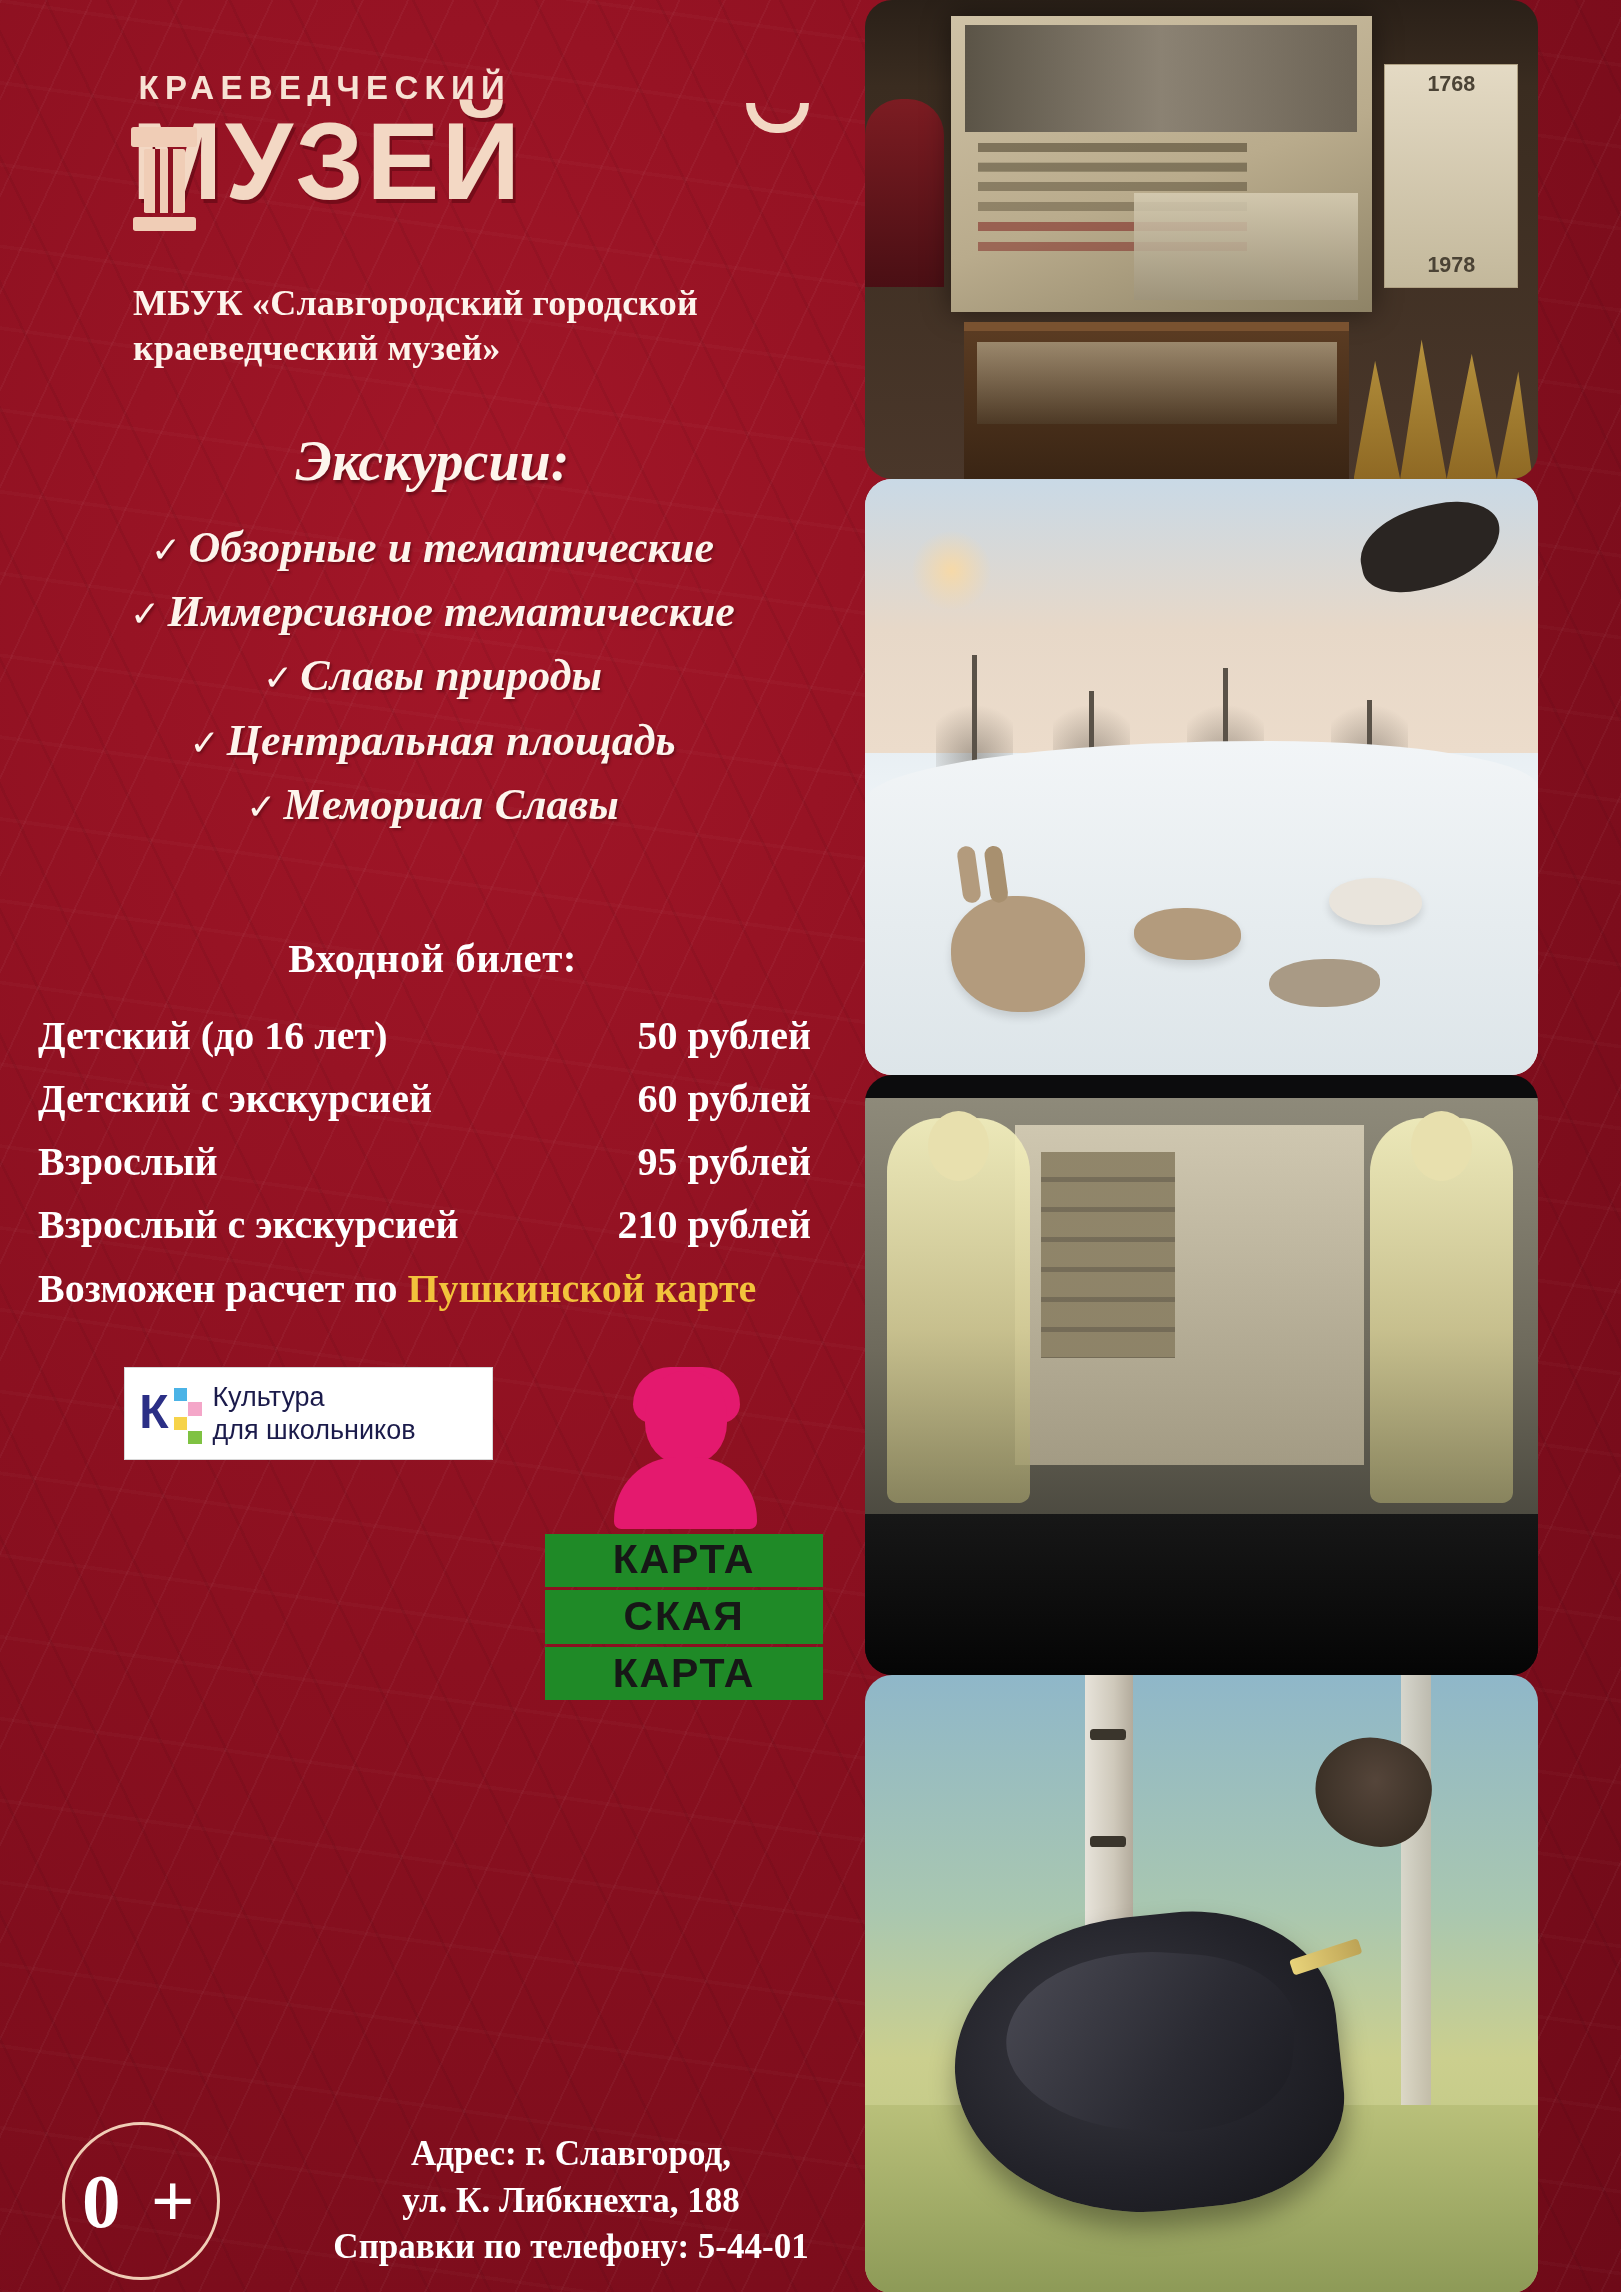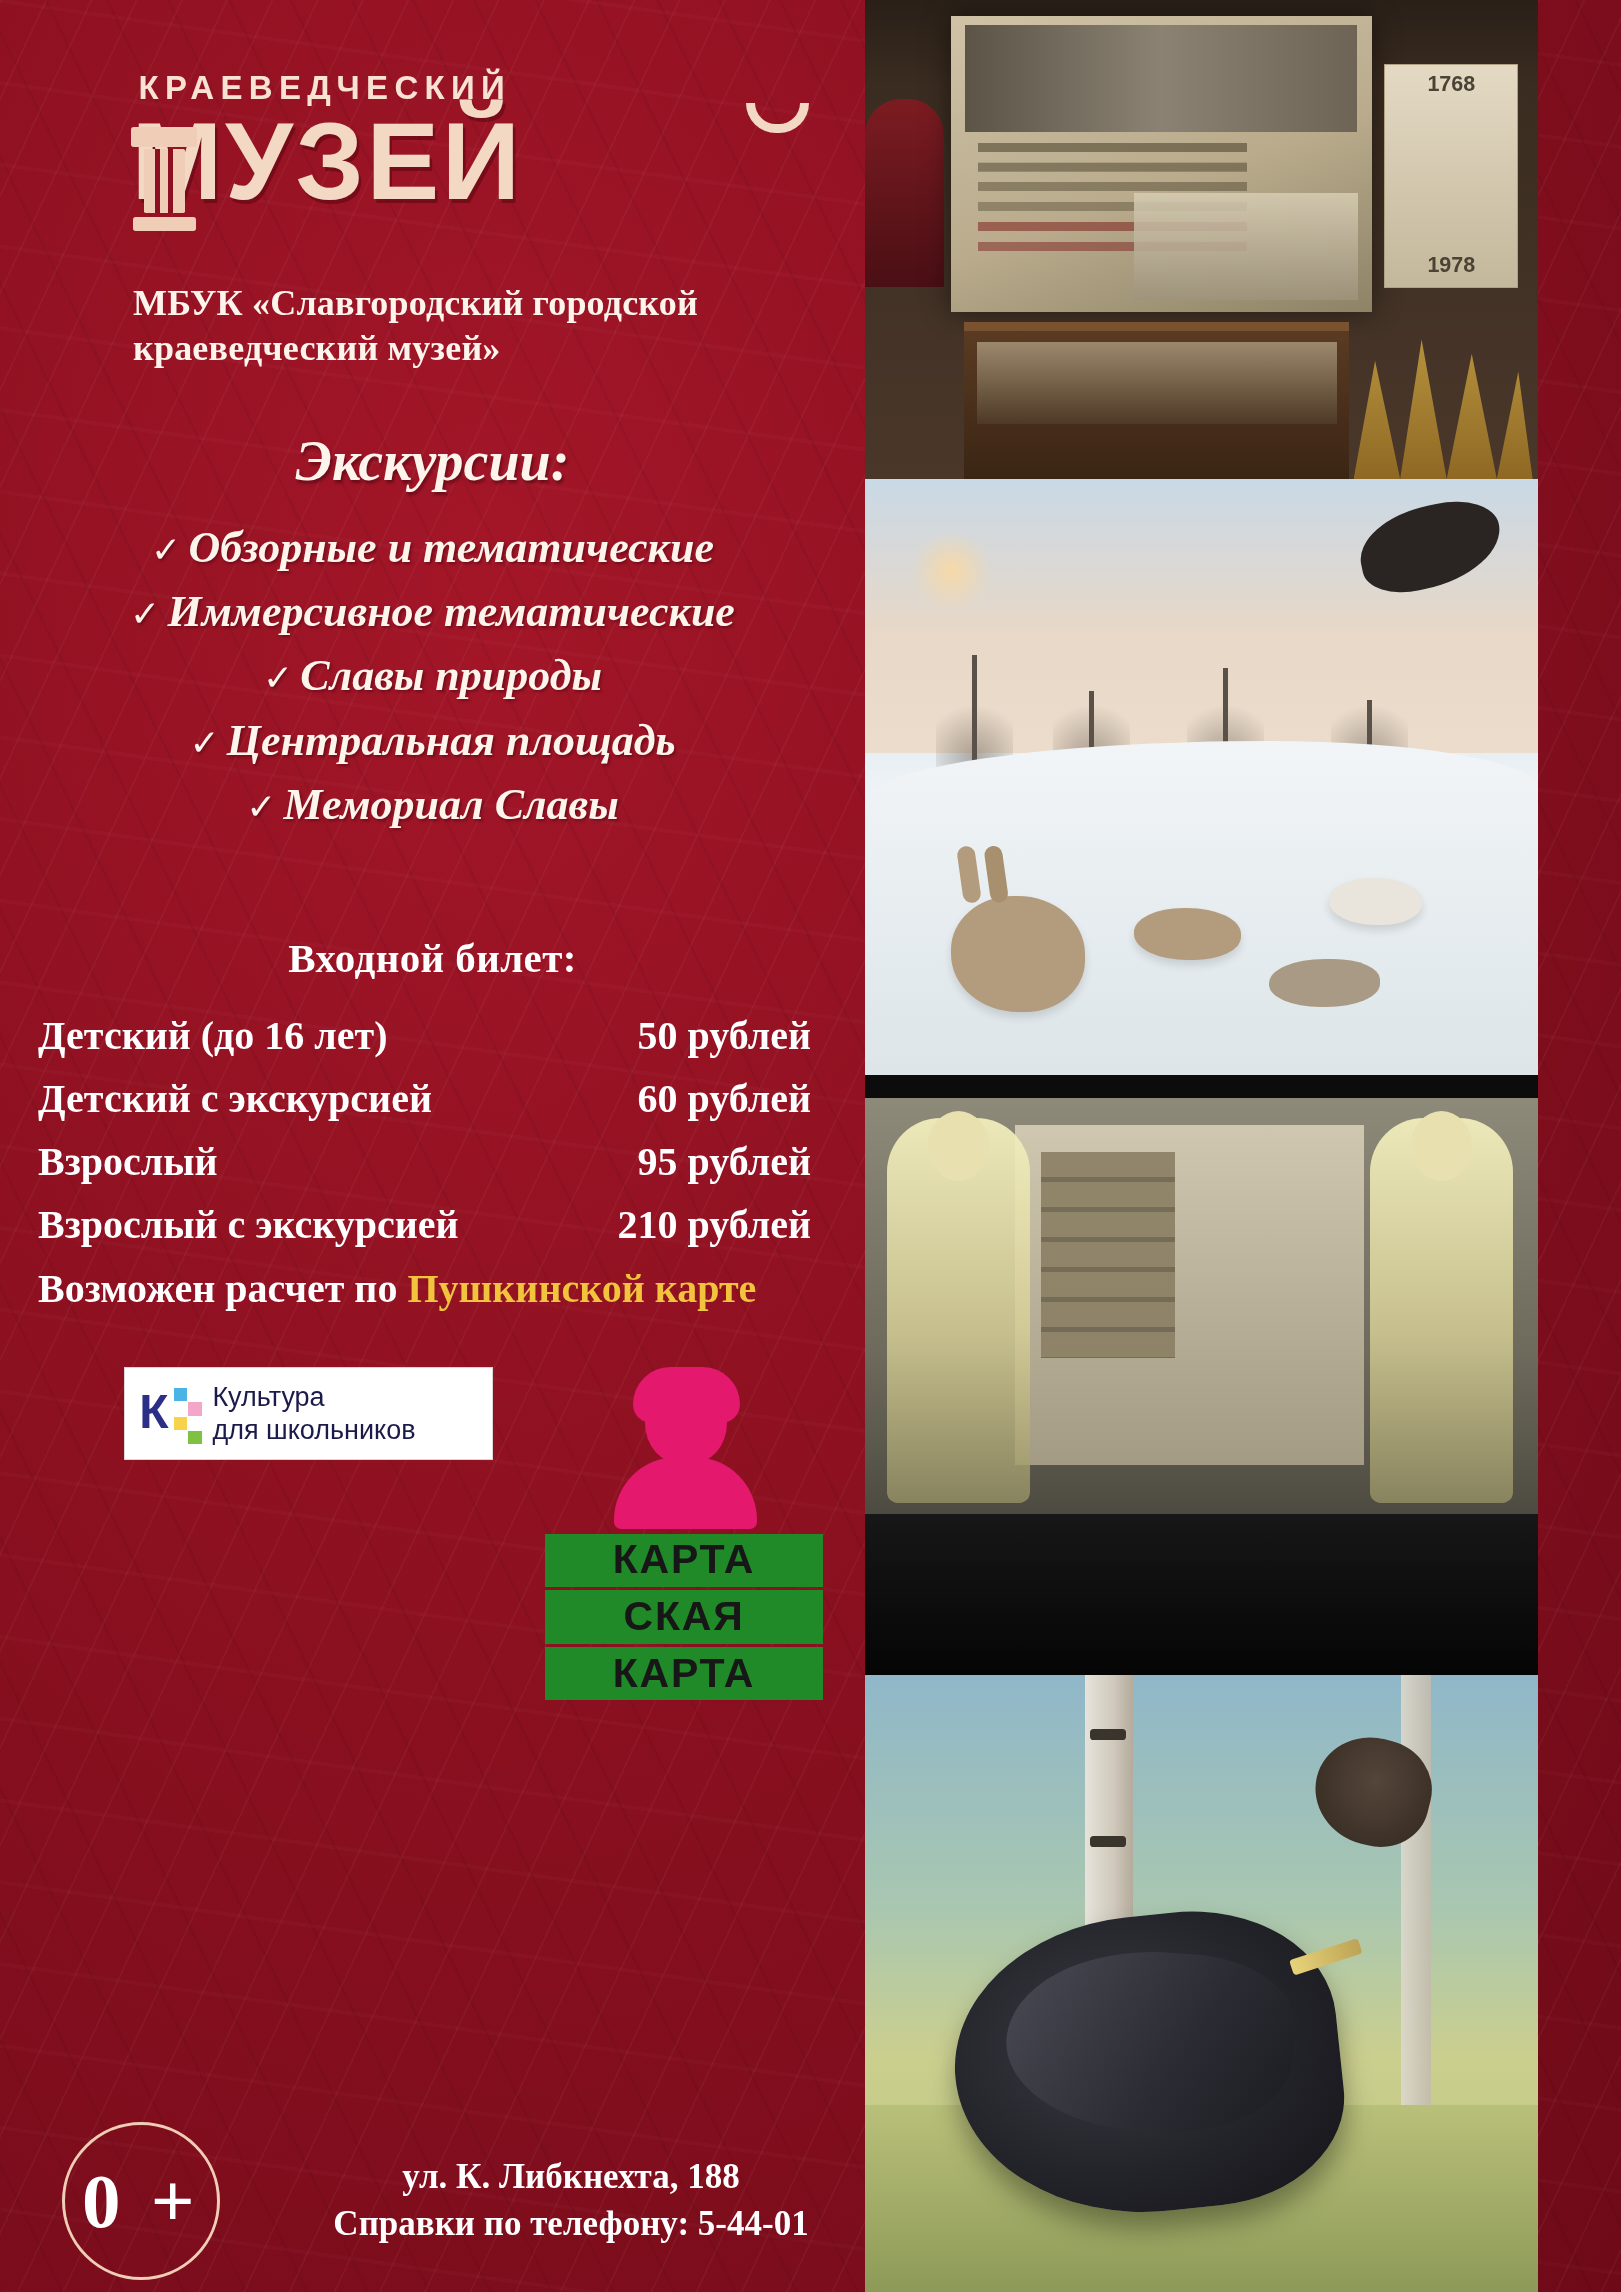--- a/index.html
+++ b/index.html
@@ -312,20 +312,21 @@
     font-weight: 700;
     line-height: 1.33;
     padding-right: 36px;
   }
 
   
   .photo {
     position: relative;
     width: 100%;
     overflow: hidden;
+    border-radius: 27px;
   }
   .ph1 { height: 479px; }
   .ph2 { height: 596px; }
   .ph3 { height: 600px; }
   .ph4 { height: 618px; }
 
   
   .ph1 {
     background:
       linear-gradient(180deg, #2a2018 0%, #3a2c20 18%, #4a372a 100%);
@@ -612,20 +613,21 @@
         <div class="pushkin-word l1">КАРТА</div>
         <div class="pushkin-word l2">СКАЯ</div>
         <div class="pushkin-word l3">КАРТА</div>
       </div>
 
     </div>
 
     <div class="footer">
       <div class="age-badge">0 +</div>
       <div class="address">
+        <div>Адрес: г. Славгород,</div>
         <div>ул. К. Либкнехта, 188</div>
         <div>Справки по телефону: 5-44-01</div>
       </div>
     </div>
 
   </div>
 
   <div class="right-col">
 
     <div class="photo ph1">

